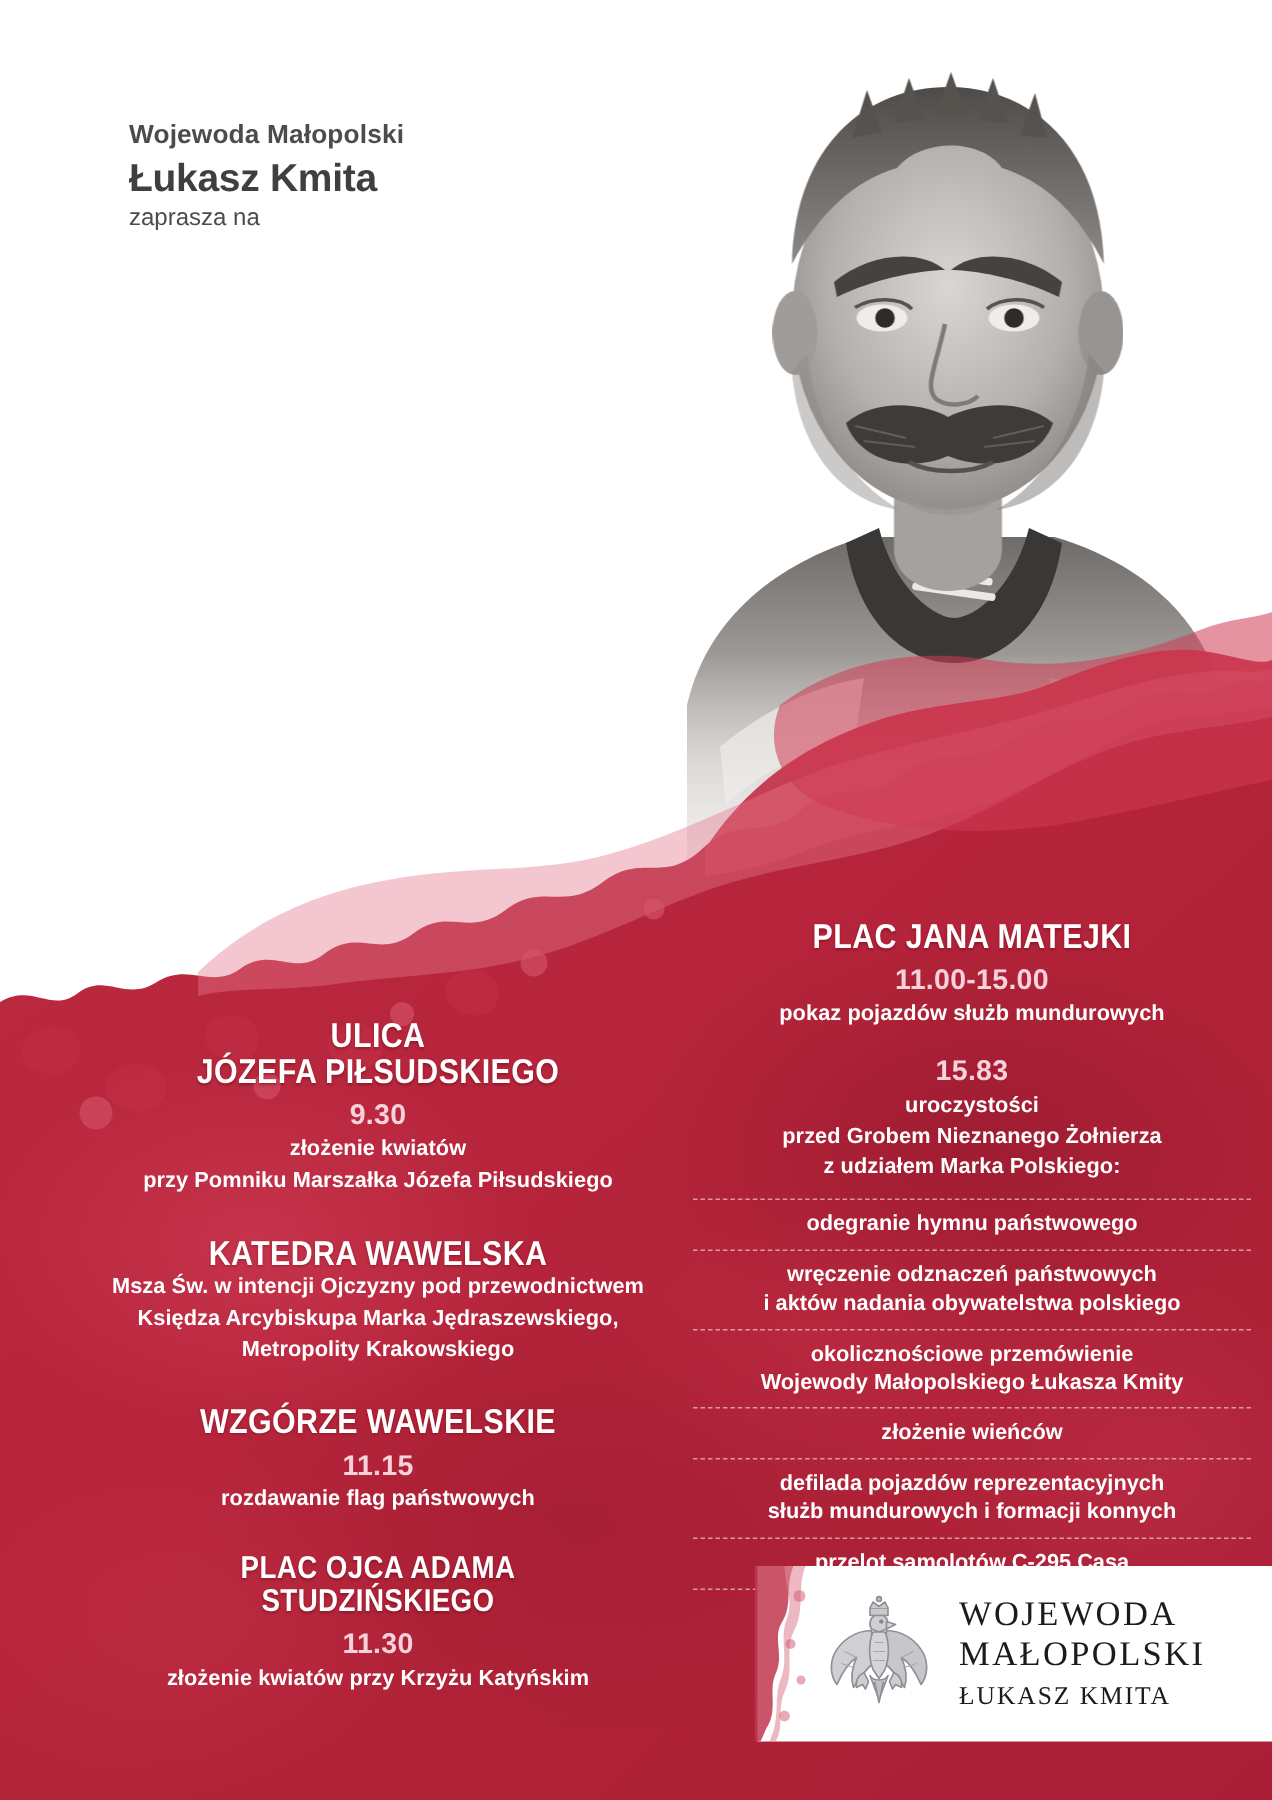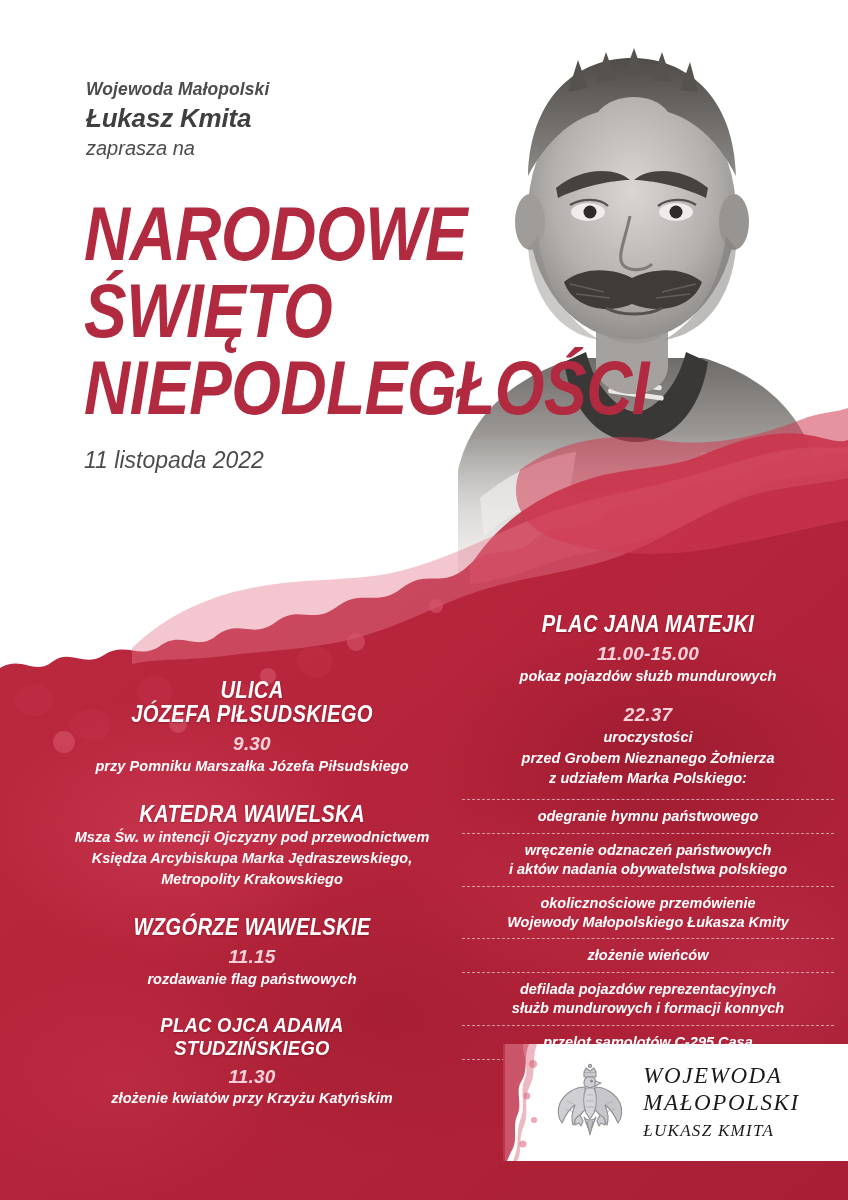--- a/index.html
+++ b/index.html
@@ -4,21 +4,20 @@
 <style>
   html,body{margin:0;padding:0;background:#fff;}
   body{font-family:"Liberation Sans",sans-serif;}
 
   .poster{
     position:relative;
     width:848px;height:1200px;
     overflow:hidden;
     background:#ffffff;
     margin:0 auto;
-    font-style:italic;
   }
 
   
   .portrait-wrap{
     position:absolute;left:418px;top:0;width:430px;height:640px;
     overflow:hidden;
   }
   .portrait-wrap svg{display:block;width:100%;height:100%;}
 
   
@@ -31,21 +30,21 @@
   .header{position:absolute;left:86px;top:78px;width:330px;z-index:6;}
   .header .line1{
     font-size:17.5px;font-weight:600;color:#4c4c4c;letter-spacing:.1px;
     line-height:1.35;
   }
   .header .line2{
     font-size:26px;font-weight:800;color:#3f3f3f;letter-spacing:-.2px;
     line-height:1.22;margin-top:1px;
   }
   .header .line3{
-    font-size:20px;font-weight:500;color:#4c4c4c;line-height:1.35;margin-top:1px;
+    font-size:16px;font-weight:500;color:#4c4c4c;line-height:1.35;margin-top:1px;
   }
 
   
   .title{
     position:absolute;left:84px;top:198px;width:560px;z-index:6;
   }
   .title .tline{
     display:block;
     font-family:"Liberation Sans Narrow","Liberation Sans",sans-serif;
     color:#b22a40;
@@ -292,33 +291,28 @@
         C660,558 600,556 552,538 C524,528 508,500 520,470 Z"></path>
     </svg>
   </div>
 
   <div class="header">
     <div class="line1">Wojewoda Małopolski</div>
     <div class="line2">Łukasz Kmita</div>
     <div class="line3">zaprasza na</div>
   </div>
 
-  <div class="title">
-    <span class="tline t1">NARODOWE</span>
-    <span class="tline t2">ŚWIĘTO</span>
-    <span class="tline t3">NIEPODLEGŁOŚCI</span>
-    <span class="date">11 listopada 2022</span>
-  </div>
 
   <div class="col col-left">
 
     <div class="entry">
       <div class="venue">ULICA</div>
       <div class="venue">JÓZEFA PIŁSUDSKIEGO</div>
       <div class="time">9.30</div>
+      <div class="desc">złożenie kwiatów</div>
       <div class="desc">przy Pomniku Marszałka Józefa Piłsudskiego</div>
     </div>
 
     <div class="entry">
       <div class="venue">KATEDRA WAWELSKA</div>
       <div class="desc">Msza Św. w intencji Ojczyzny pod przewodnictwem</div>
       <div class="desc">Księdza Arcybiskupa Marka Jędraszewskiego,</div>
       <div class="desc">Metropolity Krakowskiego</div>
     </div>
 
@@ -339,21 +333,21 @@
   <div class="col col-right">
 
     <div class="venue">PLAC JANA MATEJKI</div>
 
     <div class="entry" style="margin-bottom:18px">
       <div class="time">11.00-15.00</div>
       <div class="desc">pokaz pojazdów służb mundurowych</div>
     </div>
 
     <div class="entry" style="margin-bottom:0">
-      <div class="time">22.37</div>
+      <div class="time">15.83</div>
       <div class="desc">uroczystości</div>
       <div class="desc">przed Grobem Nieznanego Żołnierza</div>
       <div class="desc">z udziałem Marka Polskiego:</div>
     </div>
 
     <div class="sublist">
       <div class="subitem">odegranie hymnu państwowego</div>
       <div class="subitem">wręczenie odznaczeń państwowych<br>i aktów nadania obywatelstwa polskiego</div>
       <div class="subitem">okolicznościowe przemówienie<br>Wojewody Małopolskiego Łukasza Kmity</div>
       <div class="subitem">złożenie wieńców</div>

